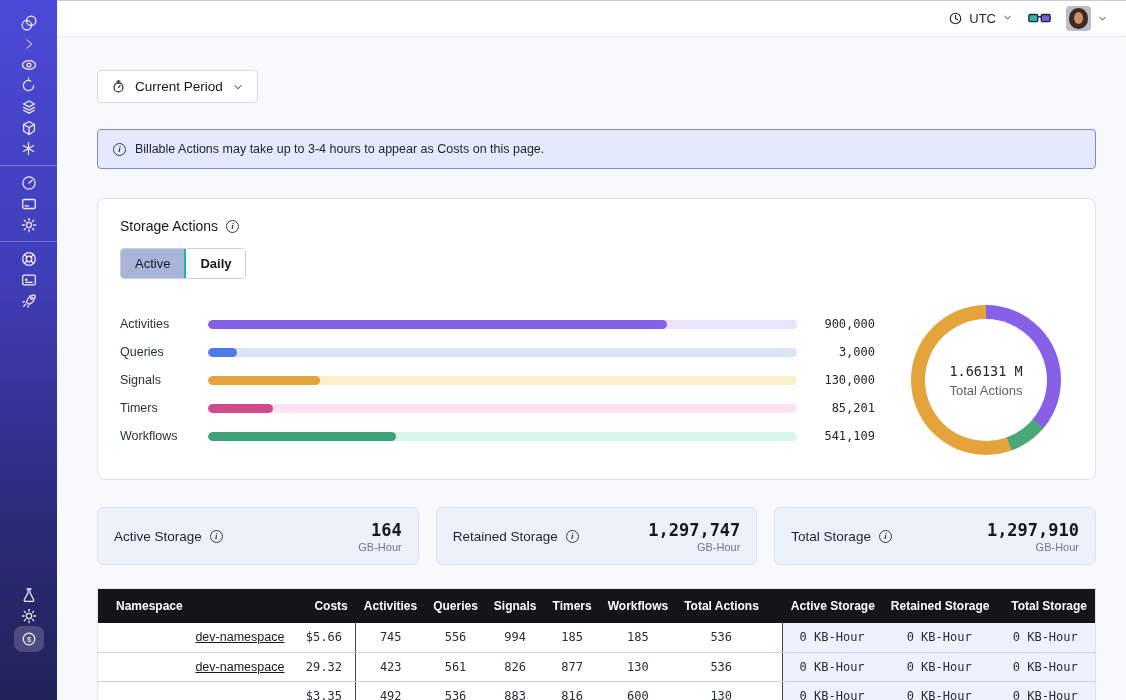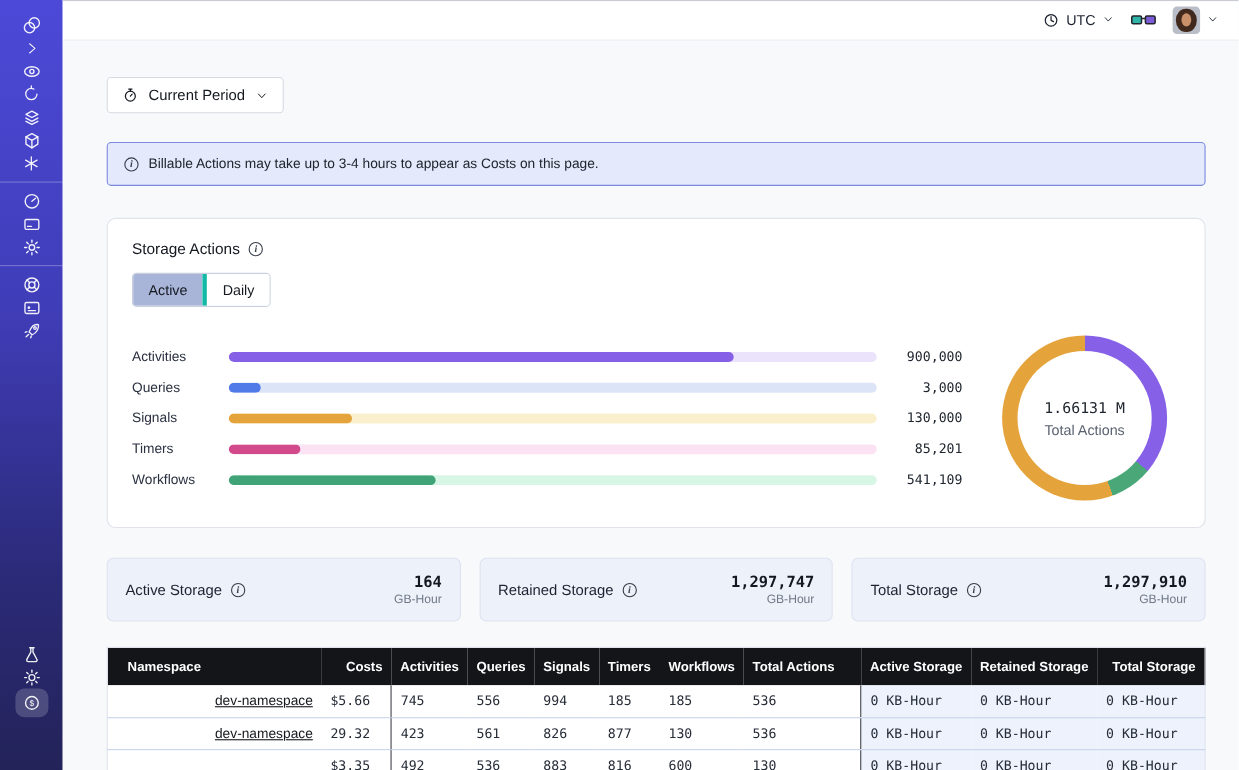--- a/index.html
+++ b/index.html
@@ -55,21 +55,21 @@
     width:13px; height:13px; border:1.2px solid #353c49; border-radius:50%; flex:none;
     display:inline-flex; align-items:center; justify-content:center;
     font-size:9px; line-height:1; color:#353c49; font-family:"Liberation Serif", serif; font-style:italic; font-weight:700;
   }
 
   
   .card { margin-top:29px; background:#fff; border:1px solid #e0e3e9; border-radius:8px; padding:19px 22px 24px; }
   .card-title-row { display:flex; align-items:center; gap:8px; font-size:14px; font-weight:500; color:#14181f; }
   .tabs { margin-top:14px; display:inline-flex; border:1px solid #c9cfdc; border-radius:4px; overflow:hidden; background:#fff; }
   .tab { padding:7px 14px; font-size:13px; color:#14181f; cursor:pointer; background:#fff; }
-  .tab + .tab { border-left:4px solid #14b8a6; }
+  .tab + .tab { border-left:2px solid #14b8a6;font-weight:bold; }
   .tab.active { background:#a9b5d8; }
 
   .chart-row { margin-top:26px; display:flex; align-items:center; }
   .bars { flex:1; margin-right:36px; min-width:0; }
   .bar-row { display:flex; align-items:center; height:28px; }
   .bar-label { width:88px; flex:none; font-size:12.5px; color:#2a3140; }
   .bar-track { flex:1; height:9px; border-radius:5px; position:relative; overflow:hidden; }
   .bar-fill { position:absolute; left:0; top:0; bottom:0; border-radius:5px; }
   .bar-value { width:66px; flex:none; margin-left:12px; text-align:right; font-family:"DejaVu Sans Mono", monospace; font-size:12px; color:#20262f; }
 
@@ -80,33 +80,33 @@
   .donut-value { font-family:"DejaVu Sans Mono", monospace; font-size:13.5px; color:#20262f; }
   .donut-label { font-size:13px; color:#5a6270; margin-top:4px; }
 
   
   .storage-row { margin-top:27px; display:flex; gap:17px; }
   .storage-card {
     flex:1; background:#edf1f9; border:1px solid #dde3f0; border-radius:6px; min-height:58px;
     padding:8px 16px; display:flex; align-items:center; justify-content:space-between;
   }
   .storage-label { font-size:13.5px; color:#1c2230; display:flex; align-items:center; gap:8px; }
-  .storage-num { font-family:"DejaVu Sans Mono", monospace; font-size:14px; font-weight:700; color:#14181f; text-align:right; }
+  .storage-num { font-family:"DejaVu Sans Mono", monospace; font-size:17px; font-weight:700; color:#14181f; text-align:right; }
   .storage-unit { font-size:11px; color:#707887; text-align:right; margin-top:1px; }
 
   
   .usage-table { margin-top:23px; width:100%; border-collapse:collapse; background:#fff; border:1px solid #dfe3ec; }
   .usage-table thead th {
     background:#141519; color:#fff; font-size:12px; font-weight:600; padding:10px 8px;
     text-align:right; white-space:nowrap;
   }
   .usage-table th.col-namespace { text-align:left; padding-left:18px; }
   .usage-table tbody td {
     border-bottom:1px solid #c9d4ec; font-size:12px; padding:7px 8px; height:29px;
-    text-align:left; font-family:"DejaVu Sans Mono", monospace; color:#262c38; background:#fff; white-space:nowrap;
+    text-align:center; font-family:"DejaVu Sans Mono", monospace; color:#262c38; background:#fff; white-space:nowrap;
   }
   .usage-table td.col-namespace { text-align:right; padding-left:18px; font-family:"Liberation Sans", sans-serif; }
   .ns-link { color:#16181d; font-size:12.5px; font-weight:500; text-decoration:underline; cursor:pointer; }
   .usage-table td.col-cost { border-right:1.5px solid #3f434d; }
   .usage-table td.col-total, .usage-table th.col-total { padding-right:24px; }
   .usage-table td.col-storage { background:#edf2fc; padding-right:10px; }
   .usage-table td.storage-first { border-left:1.5px solid #3f434d; }
 </style>
 </head>
 <body>

